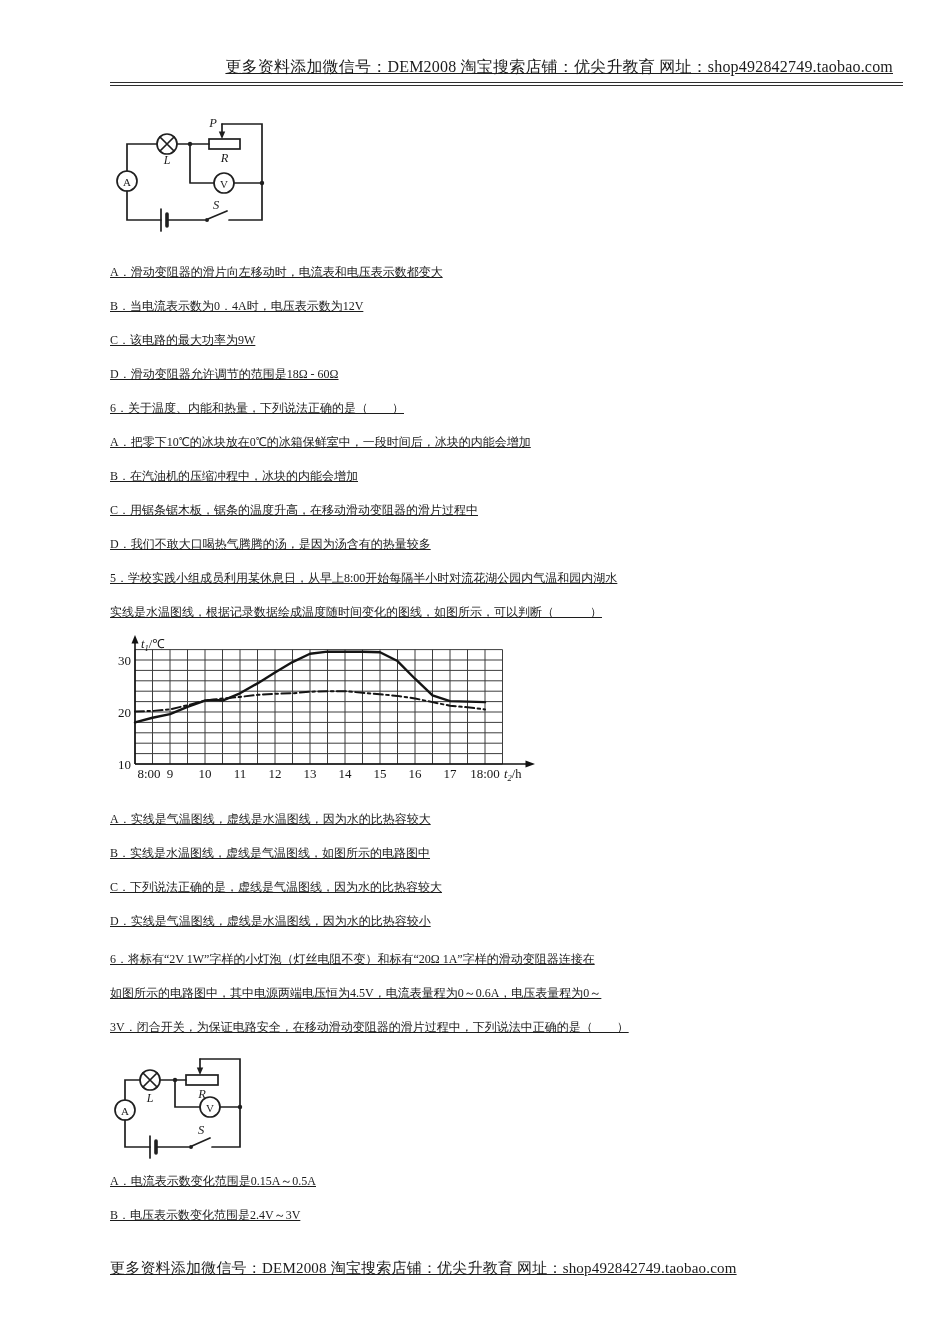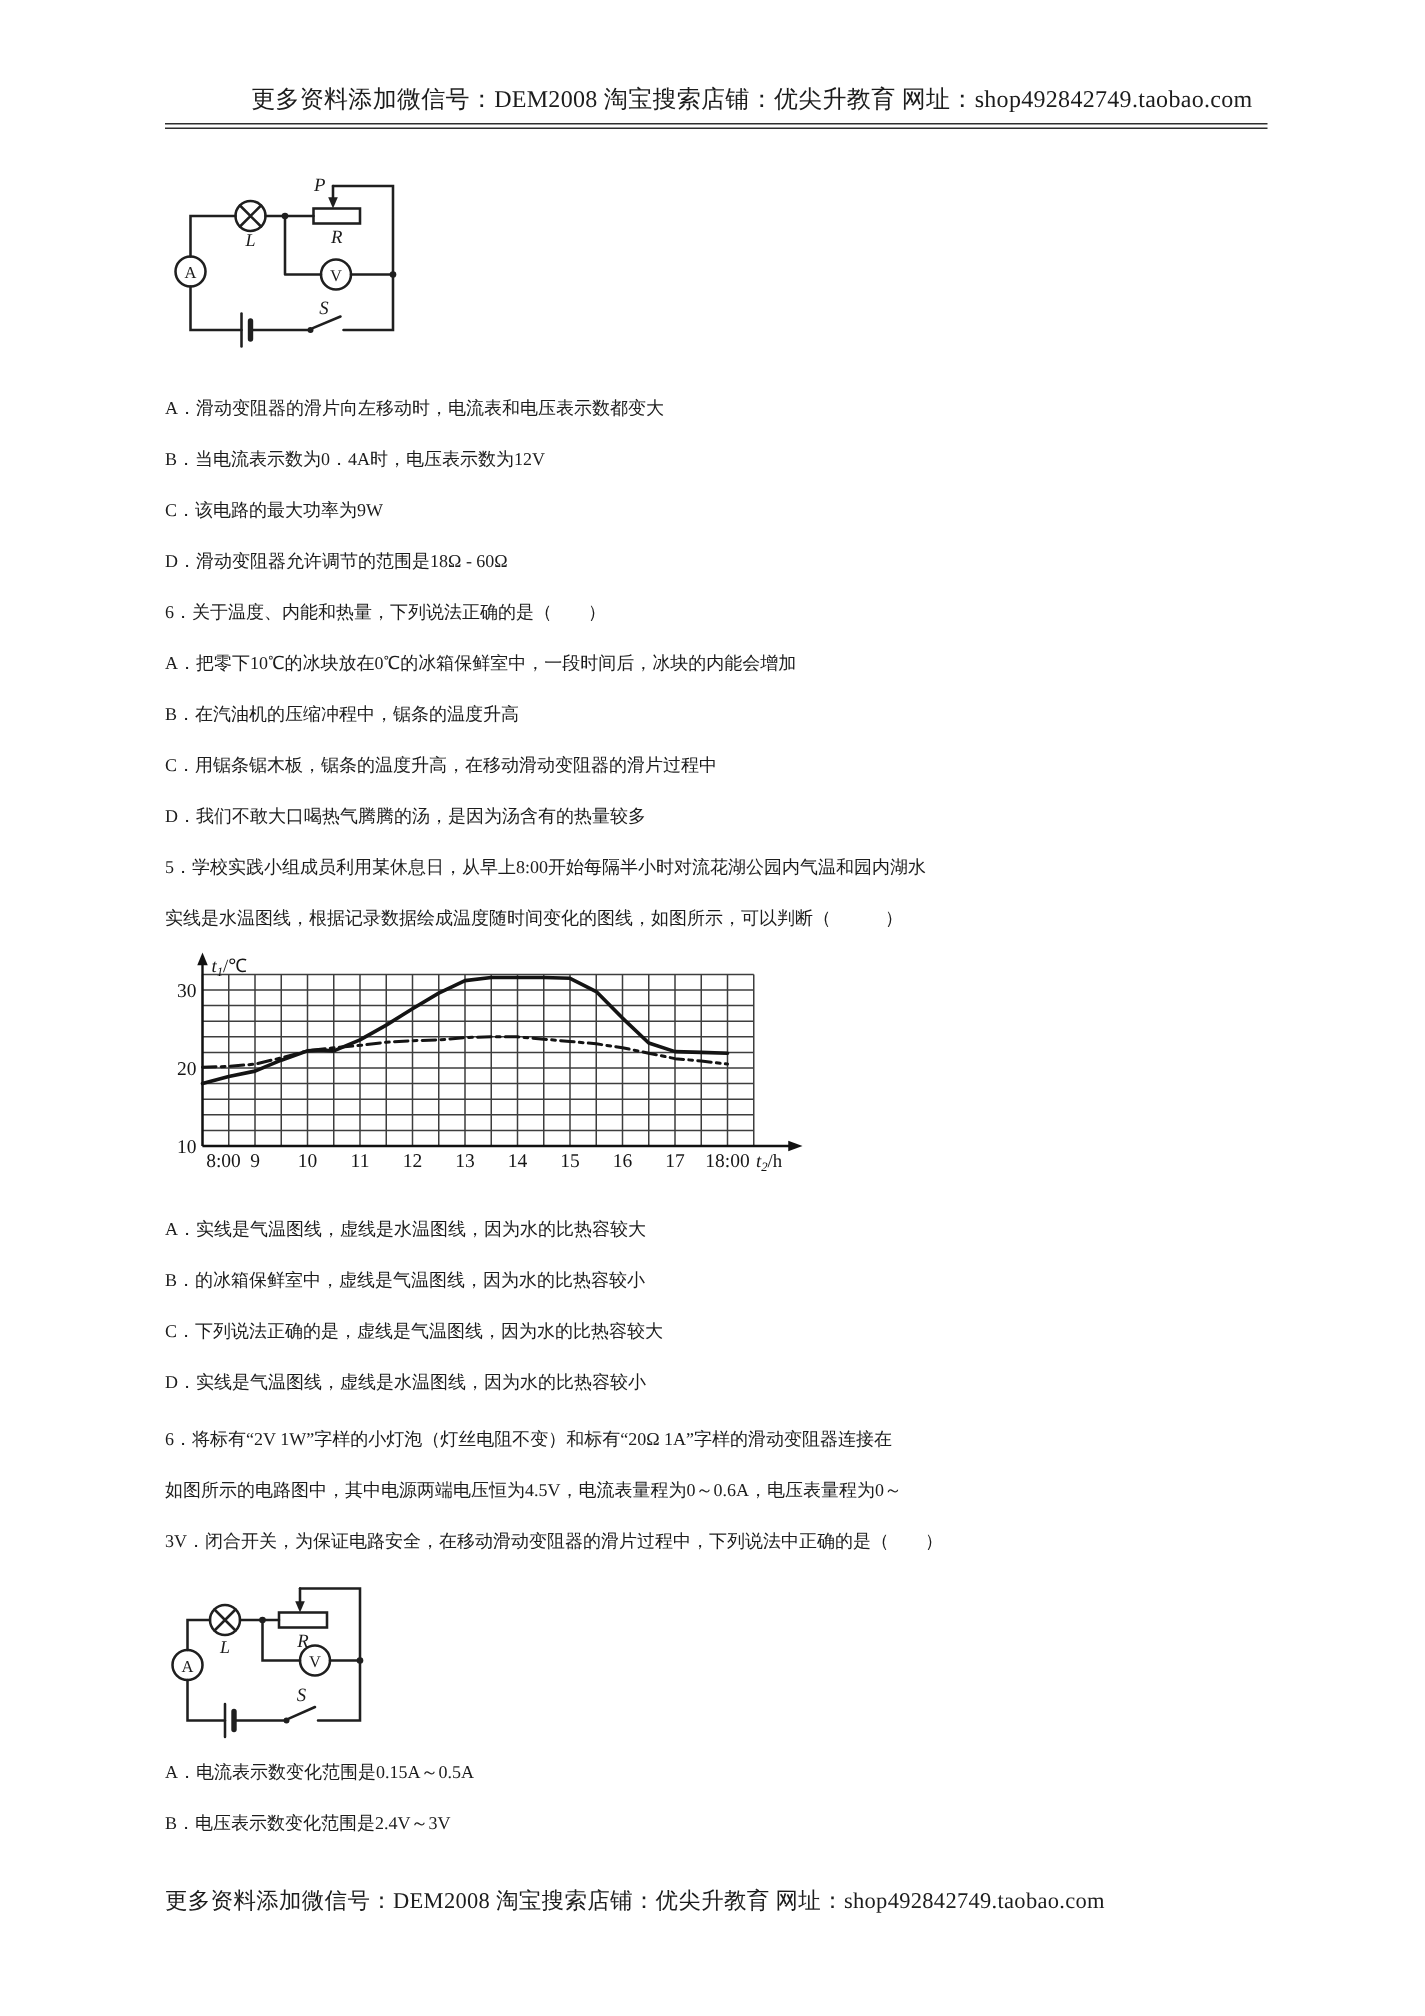--- a/index.html
+++ b/index.html
@@ -1,20 +1,20 @@
 <!DOCTYPE html>
 <html><head>
 <meta charset="utf-8">
 <style>
   html,body{margin:0;padding:0;}
   body{
     width:950px;height:1344px;overflow:hidden;background:#ffffff;
     color:#1c1c1c;font-family:"Liberation Serif", serif;
   }
-  .page{padding:0 105px 0 110px;}
+  .page{padding:0 47px 0 110px;text-decoration:underline;}
   .header{
     padding-top:56px;padding-bottom:4px;text-align:right;
     border-bottom:4px double #2e2e2e;
   }
   .header .promo{font-size:16px;line-height:22px;padding-right:10px;letter-spacing:0.2px;}
   .figure{display:block;}
   .circuit1{margin:26px 0 21px 2px;}
   .chartfig{margin:5px 0 6px 2px;}
   .circuit2{margin:8px 0 0 -4px;}
   .line{font-size:12px;line-height:34px;height:34px;white-space:nowrap;}
@@ -57,21 +57,21 @@
     <text x="104" y="97" text-anchor="middle" font-size="12.5" font-style="italic" fill="#1b1b1b">S</text>
   </svg>
 
   <div class="line">A．滑动变阻器的滑片向左移动时，电流表和电压表示数都变大</div>
   <div class="line">B．当电流表示数为0．4A时，电压表示数为12V</div>
   <div class="line">C．该电路的最大功率为9W</div>
   <div class="line">D．滑动变阻器允许调节的范围是18Ω - 60Ω</div>
 
   <div class="line">6．关于温度、内能和热量，下列说法正确的是（　　）</div>
   <div class="line">A．把零下10℃的冰块放在0℃的冰箱保鲜室中，一段时间后，冰块的内能会增加</div>
-  <div class="line">B．在汽油机的压缩冲程中，锯条的温度升高</div>
+  <div class="line">B．在汽油机的压缩冲程中，冰块的内能会增加</div>
   <div class="line">C．用锯条锯木板，锯条的温度升高，在移动滑动变阻器的滑片过程中</div>
   <div class="line">D．我们不敢大口喝热气腾腾的汤，是因为汤含有的热量较多</div>
 
   <div class="line">5．学校实践小组成员利用某休息日，从早上8:00开始每隔半小时对流花湖公园内气温和园内湖水</div>
   <div class="line">实线是水温图线，根据记录数据绘成温度随时间变化的图线，如图所示，可以判断（　　　）</div>
 
   <svg class="figure chartfig" width="445" height="162" viewBox="0 0 445 162">
     <g>
         <line x1="23" y1="130" x2="390.5" y2="130" stroke="#3d3d3d" stroke-width="1"></line>
         <line x1="23" y1="119.6" x2="390.5" y2="119.6" stroke="#3d3d3d" stroke-width="1"></line>
@@ -132,21 +132,21 @@
         <text x="268" y="144" text-anchor="middle" font-size="13" fill="#161616">15</text>
         <text x="303" y="144" text-anchor="middle" font-size="13" fill="#161616">16</text>
         <text x="338" y="144" text-anchor="middle" font-size="13" fill="#161616">17</text>
         <text x="373" y="144" text-anchor="middle" font-size="13" fill="#161616">18:00</text>
         <text x="29" y="14" font-size="12.5" fill="#161616" font-style="italic"><tspan>t</tspan><tspan font-size="8.5" dy="2.5">1</tspan><tspan dy="-2.5" font-style="normal">/℃</tspan></text>
         <text x="392" y="144" font-size="12.5" fill="#161616" font-style="italic"><tspan>t</tspan><tspan font-size="8.5" dy="2.5">2</tspan><tspan dy="-2.5" font-style="normal">/h</tspan></text>
       </g>
   </svg>
 
   <div class="line">A．实线是气温图线，虚线是水温图线，因为水的比热容较大</div>
-  <div class="line">B．的冰箱保鲜室中，虚线是气温图线，因为水的比热容较小</div>
+  <div class="line">B．实线是水温图线，虚线是气温图线，如图所示的电路图中</div>
   <div class="line">C．下列说法正确的是，虚线是气温图线，因为水的比热容较大</div>
   <div class="line">D．实线是气温图线，虚线是水温图线，因为水的比热容较小</div>
 
   <div class="stem-block">
     <div class="line">6．将标有“2V 1W”字样的小灯泡（灯丝电阻不变）和标有“20Ω 1A”字样的滑动变阻器连接在</div>
     <div class="line">如图所示的电路图中，其中电源两端电压恒为4.5V，电流表量程为0～0.6A，电压表量程为0～</div>
     <div class="line">3V．闭合开关，为保证电路安全，在移动滑动变阻器的滑片过程中，下列说法中正确的是（　　）</div>
   </div>
 
   <svg class="figure circuit2" width="145" height="112" viewBox="0 0 145 112">

